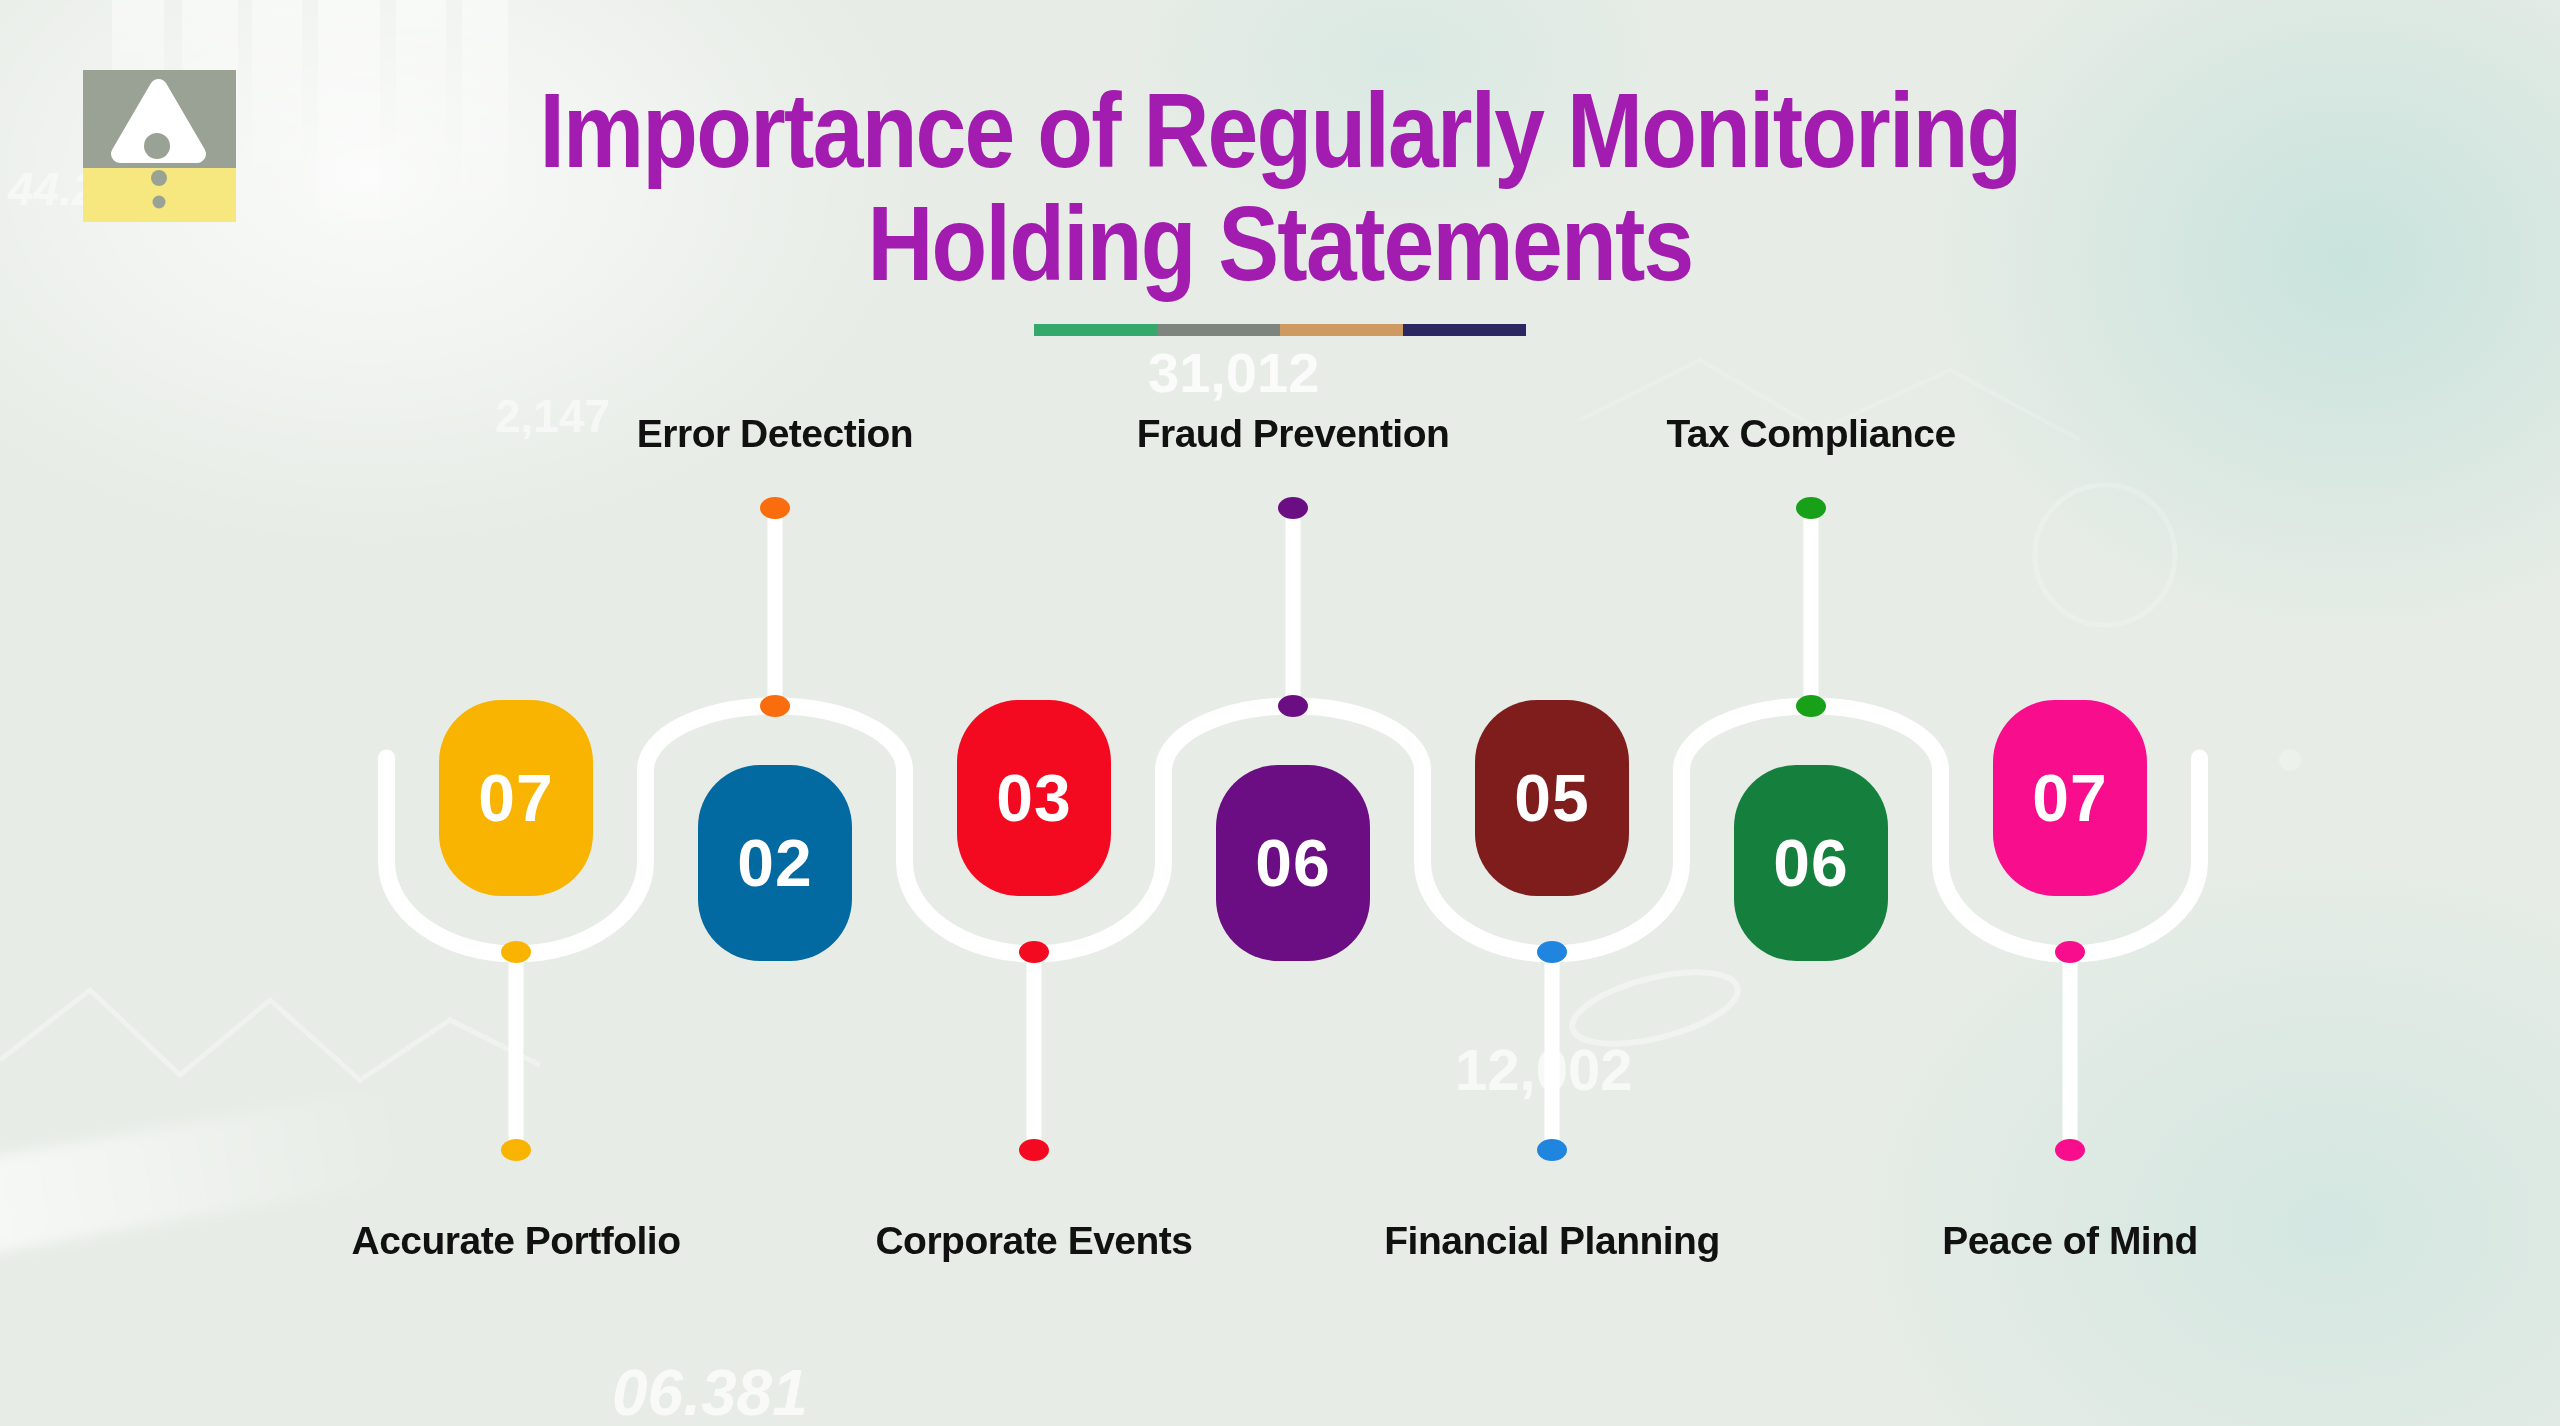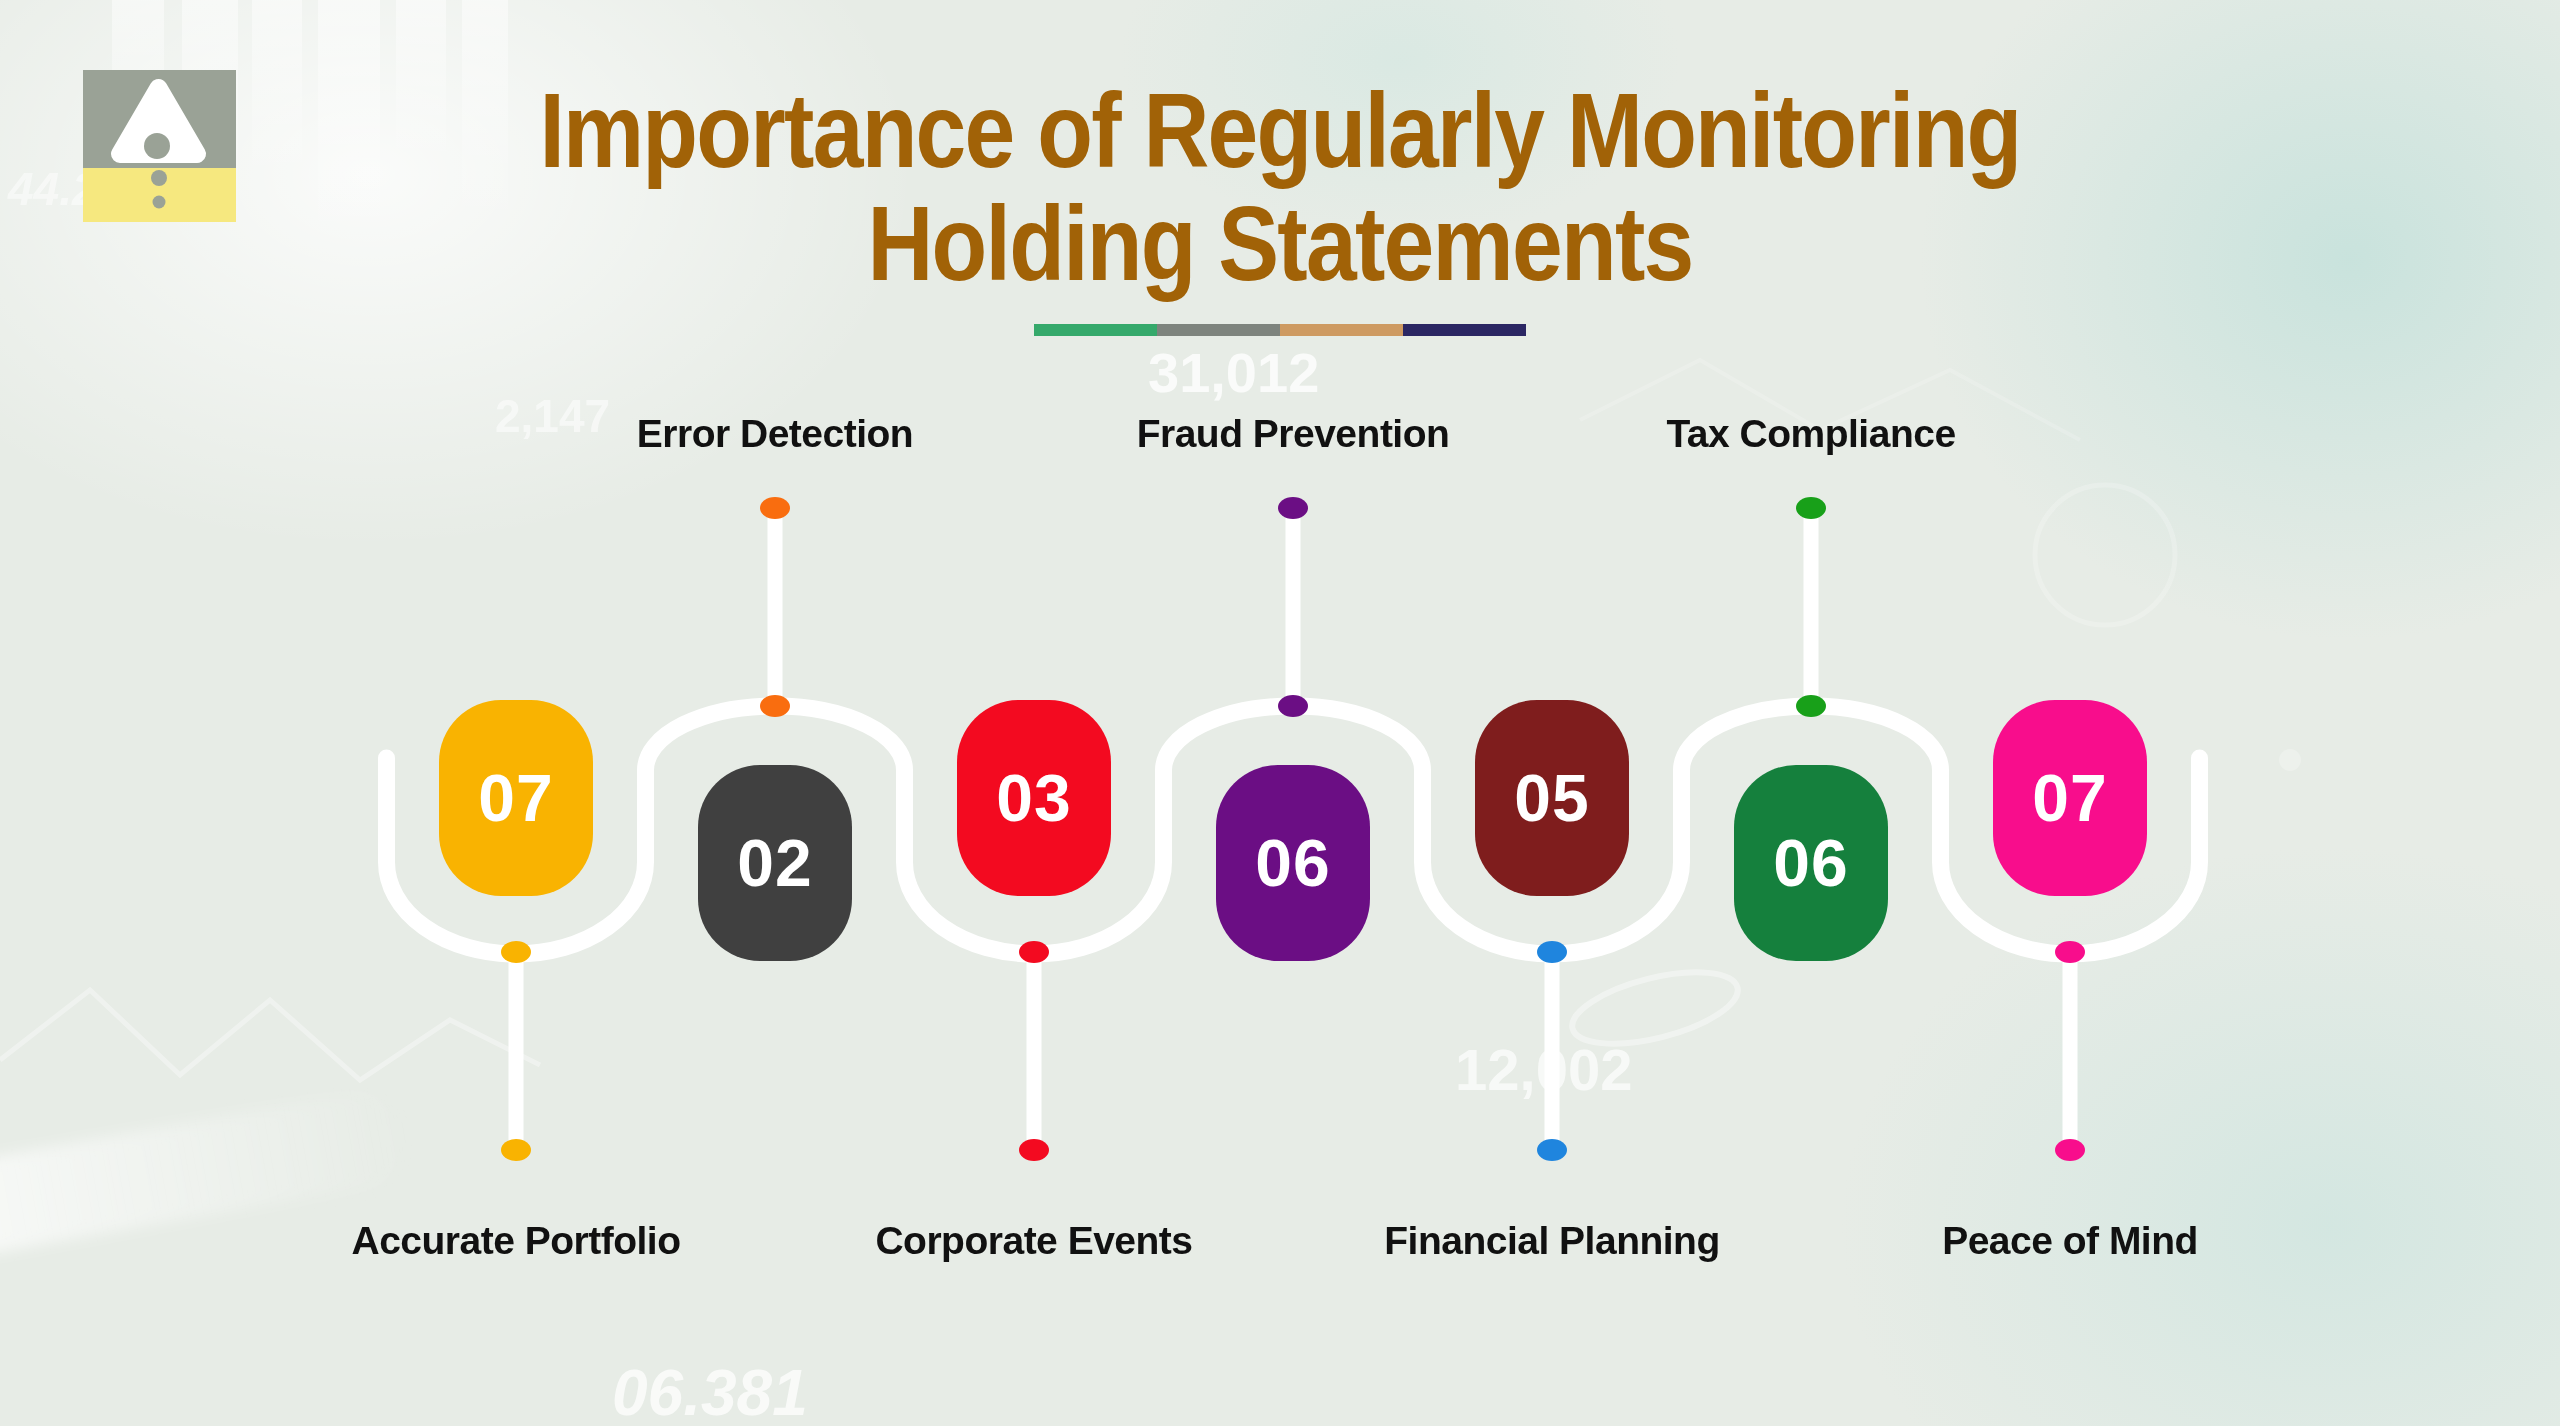--- a/index.html
+++ b/index.html
@@ -107,21 +107,21 @@
         <path d="M75.5 18 L114 84 L37 84 Z" stroke-width="18" stroke-linejoin="round"></path>
       </g>
       <g fill="currentColor" style="color: rgb(154, 162, 150);">
         <circle cx="74" cy="76" r="13"></circle>
         <circle cx="76" cy="108" r="8"></circle>
         <circle cx="76" cy="132" r="6.5"></circle>
       </g>
     </svg>
   </div>
 
-  <div class="title" style="color: #a16207;">
+  <div class="title" style="color: #a21caf;">
     <span class="tl">Importance of Regularly Monitoring</span>
     <span class="tl">Holding Statements</span>
   </div>
 
   <div class="divider">
     <span class="seg" style="background: rgb(53, 169, 107);"></span>
     <span class="seg" style="background: rgb(126, 132, 126);"></span>
     <span class="seg" style="background: rgb(206, 154, 97);"></span>
     <span class="seg" style="background: rgb(43, 39, 99);"></span>
   </div>
@@ -174,21 +174,21 @@
     <div class="step odd s1">
       <div class="pill" style="background: rgb(249, 179, 1);">
         <span class="num">07</span>
       </div>
       <div class="label">
         <span class="ln">Accurate Portfolio</span>
       </div>
     </div>
 
     <div class="step even s2">
-      <div class="pill" style="background: #404040;">
+      <div class="pill" style="background: #0369a1;">
         <span class="num">02</span>
       </div>
       <div class="label">
         <span class="ln">Error Detection</span>
         <span class="ln"></span>
       </div>
     </div>
 
     <div class="step odd s3">
       <div class="pill" style="background: rgb(243, 10, 32);">

